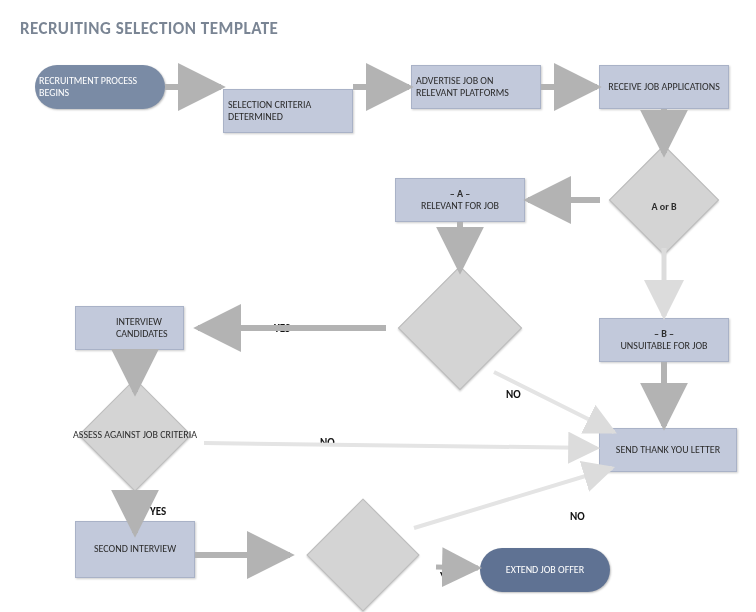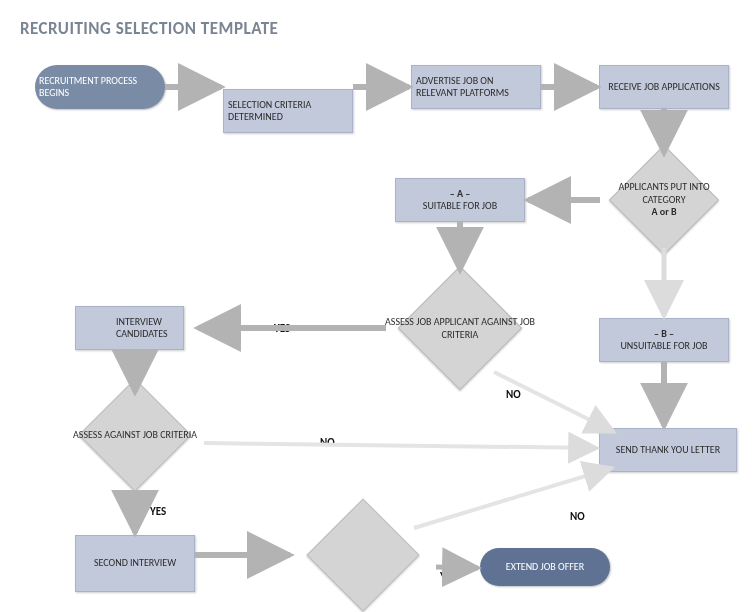--- a/index.html
+++ b/index.html
@@ -89,54 +89,53 @@
 
 <div class="title">RECRUITING SELECTION TEMPLATE</div>
 
 <div class="node start" style="left:35px;top:65px;width:130px;height:44px;">RECRUITMENT PROCESS BEGINS</div>
 <div class="node proc" style="left:223px;top:65px;width:130px;height:44px;margin-top:24px;">SELECTION CRITERIA DETERMINED</div>
 <div class="node proc" style="left:411px;top:65px;width:130px;height:44px;">ADVERTISE JOB ON RELEVANT PLATFORMS</div>
 <div class="node proc" style="left:599px;top:65px;width:130px;height:44px;">RECEIVE JOB APPLICATIONS</div>
 
 <div class="diamond-wrap" style="left:598px;top:150px;width:132px;height:100px;">
   <div class="diamond" style="width:78px;height:78px;"></div>
-  <div class="diamond-label"><span>APPLICANTS PUT INTO CATEGORY</span><br><b>A or B</b></div>
+  <div class="diamond-label"><br><b>A or B</b></div>
 </div>
 
 <div class="node proc" style="left:395px;top:178px;width:130px;height:44px;flex-direction:column;">
   <b>– A –</b>
-  <span>SUITABLE FOR JOB</span>
+  <span>RELEVANT FOR JOB</span>
 </div>
 
 <div class="node proc" style="left:599px;top:318px;width:130px;height:44px;flex-direction:column;">
   <b>– B –</b>
   <span>UNSUITABLE FOR JOB</span>
 </div>
 
 <div class="diamond-wrap" style="left:384px;top:268px;width:152px;height:120px;">
   <div class="diamond" style="width:88px;height:88px;"></div>
-  <div class="diamond-label">ASSESS JOB APPLICANT AGAINST JOB CRITERIA</div>
 </div>
 
 <div class="node proc" style="left:75px;top:306px;width:109px;height:44px;padding-left:40px;">INTERVIEW CANDIDATES</div>
 
 <div class="diamond-wrap" style="left:64px;top:380px;width:142px;height:110px;">
   <div class="diamond" style="width:80px;height:80px;"></div>
   <div class="diamond-label">ASSESS AGAINST JOB CRITERIA</div>
 </div>
 
-<div class="node proc" style="left:75px;top:535px;width:120px;height:57px;">SECOND INTERVIEW</div>
+<div class="node proc" style="left:75px;top:521px;width:120px;height:57px;">SECOND INTERVIEW</div>
 
 <div class="diamond-wrap" style="left:288px;top:500px;width:150px;height:110px;">
   <div class="diamond" style="width:80px;height:80px;"></div>
 </div>
 
 <div class="node proc" style="left:599px;top:428px;width:138px;height:44px;">SEND THANK YOU LETTER</div>
 
-<div class="node end" style="left:480px;top:548px;width:130px;height:38px;">EXTEND JOB OFFER</div>
+<div class="node end" style="left:480px;top:548px;width:130px;height:44px;">EXTEND JOB OFFER</div>
 
 <div class="lbl" style="left:274px;top:322px;">YES</div>
 <div class="lbl" style="left:506px;top:388px;">NO</div>
 <div class="lbl" style="left:150px;top:505px;">YES</div>
 <div class="lbl" style="left:320px;top:436px;">NO</div>
 <div class="lbl" style="left:440px;top:570px;">YES</div>
 <div class="lbl" style="left:570px;top:510px;">NO</div>
 
 <svg class="arrows">
   <defs>

